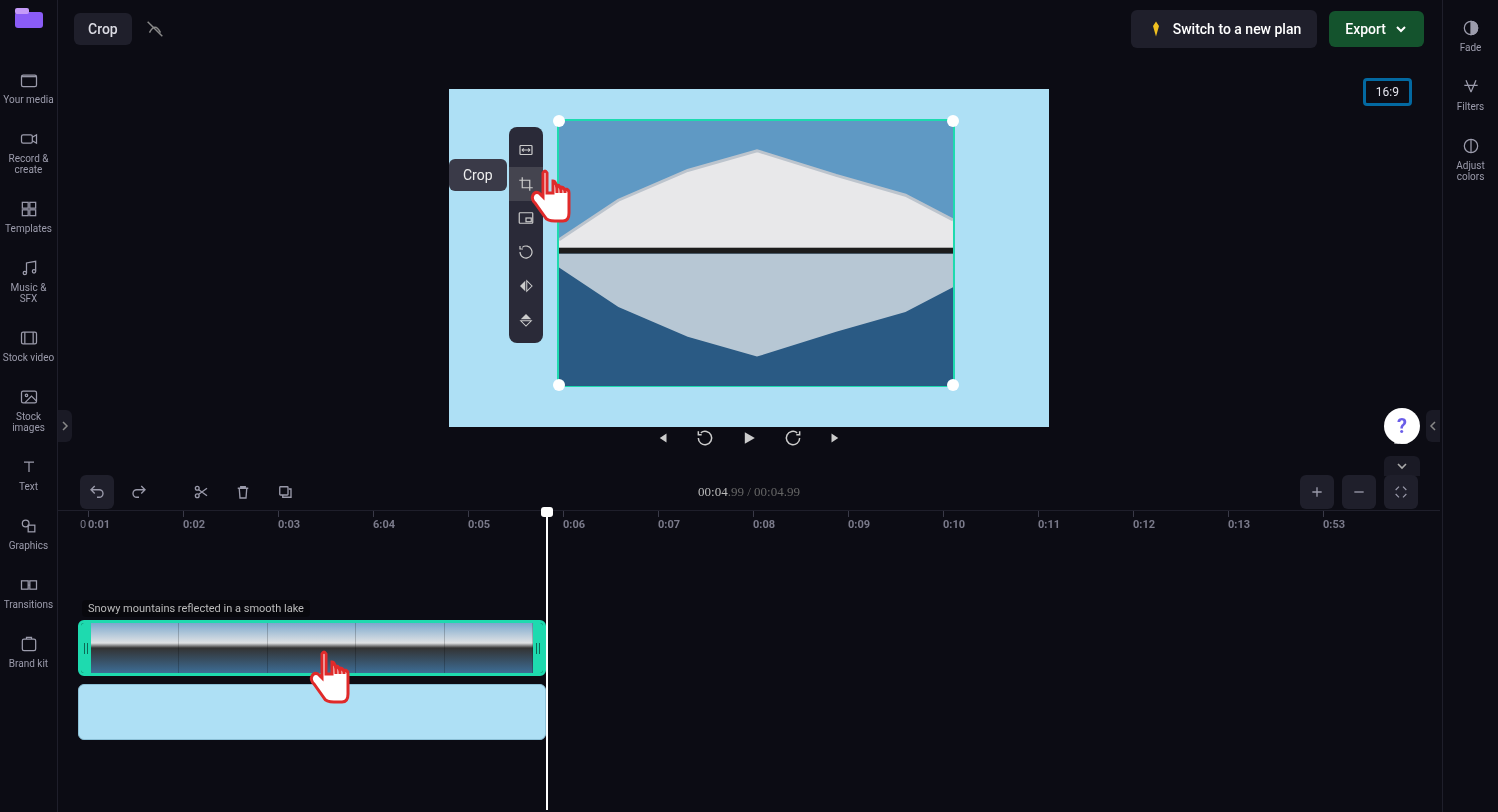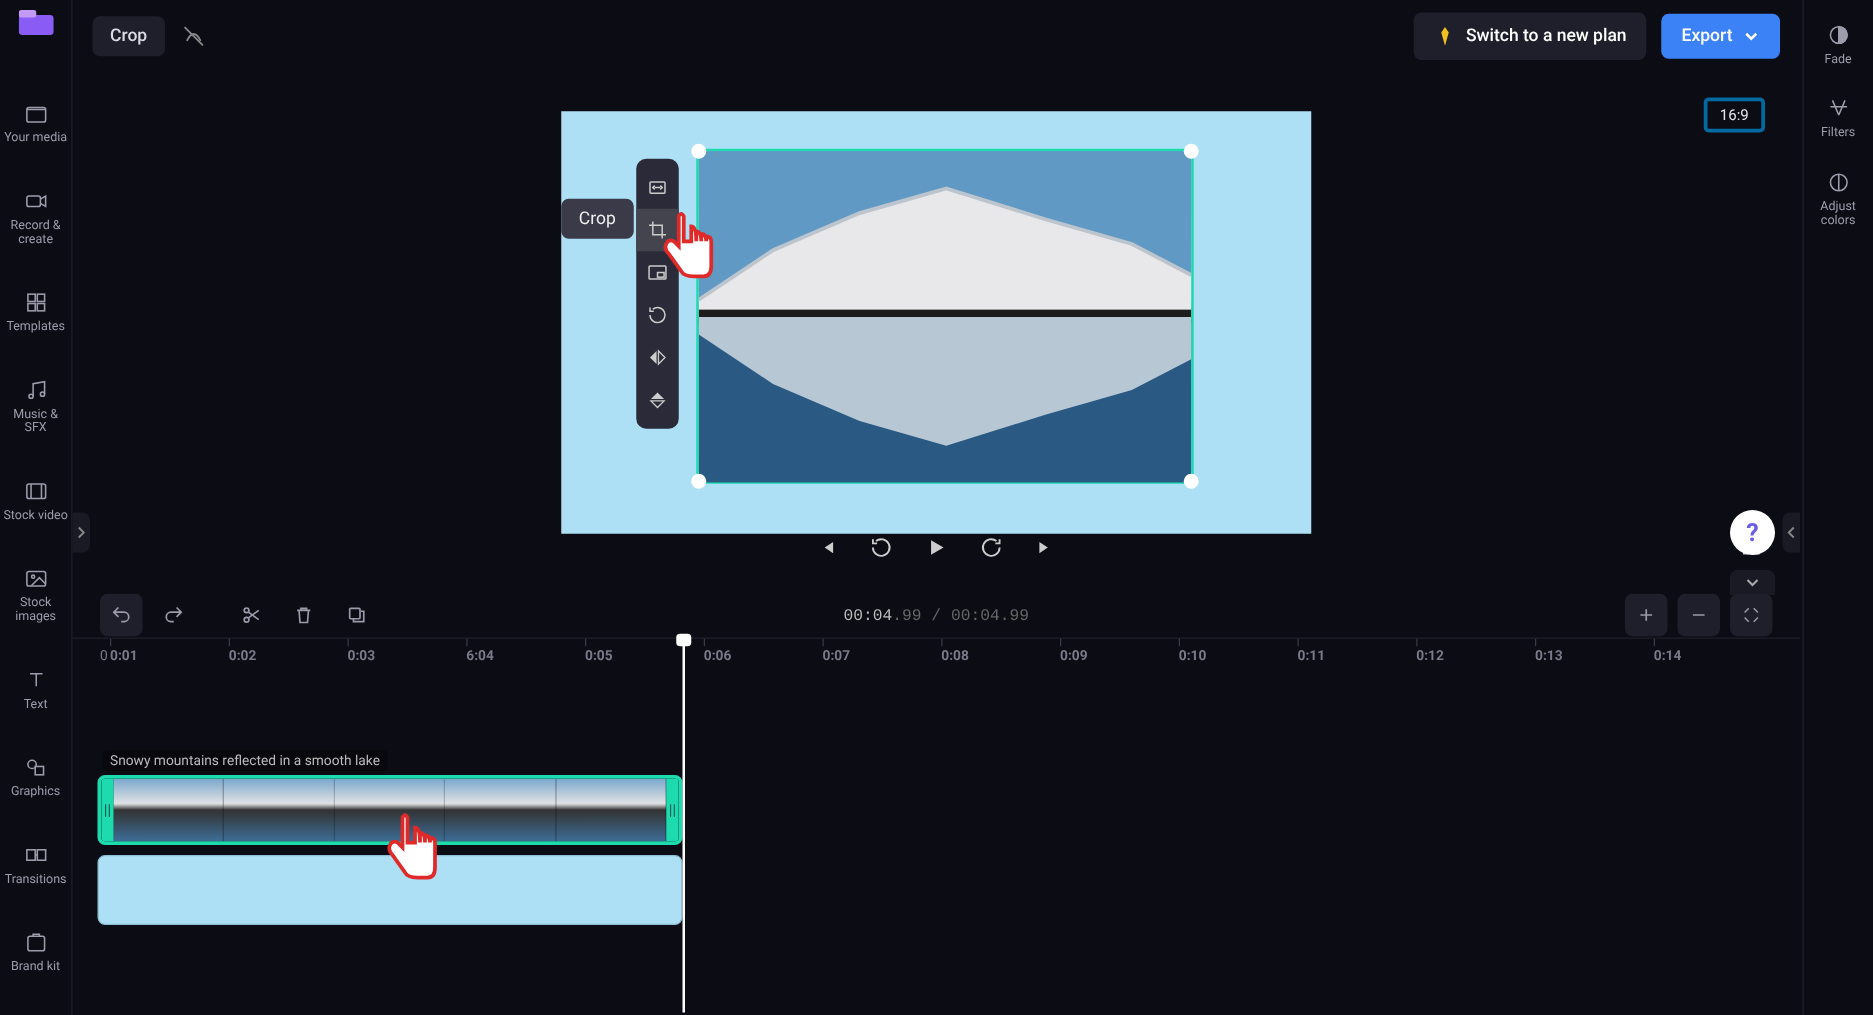--- a/index.html
+++ b/index.html
@@ -1,36 +1,36 @@
 <!DOCTYPE html>
 <html><head>
 <meta charset="utf-8">
 <style>
 * { box-sizing: border-box; margin: 0; padding: 0; }
 body { background: #0c0c14; color: #e4e4ed; font-family: -apple-system, BlinkMacSystemFont, "Segoe UI", Roboto, sans-serif; font-size: 12px; width: 1498px; height: 812px; overflow: hidden; position: relative; }
 
 
-.left-sidebar { position: absolute; left: 0; top: 0; width: 58px; height: 812px; background: #0c0c14; border-right: 1px solid #1f1f2b; display: flex; flex-direction: column; align-items: center; padding-top: 8px; gap: 15px; }
+.left-sidebar { position: absolute; left: 0; top: 0; width: 58px; height: 812px; background: #0c0c14; border-right: 1px solid #1f1f2b; display: flex; flex-direction: column; align-items: center; padding-top: 8px; gap: 4px; }
 .logo { width: 28px; height: 24px; margin-bottom: 24px; }
 .sidebar-item { display: flex; flex-direction: column; align-items: center; gap: 4px; padding: 10px 2px; cursor: pointer; color: #9c9cac; font-size: 10px; text-align: center; line-height: 1.1; width: 100%; }
 .sidebar-item svg { width: 20px; height: 20px; }
 .sidebar-expand { position: absolute; left: 58px; top: 410px; width: 14px; height: 32px; background: #1a1a25; border-radius: 0 6px 6px 0; display: flex; align-items: center; justify-content: center; cursor: pointer; color: #888; }
 
 
 .right-sidebar { position: absolute; right: 0; top: 0; width: 56px; height: 812px; background: #0c0c14; border-left: 1px solid #1f1f2b; display: flex; flex-direction: column; padding-top: 8px; gap: 4px; }
 .right-expand { position: absolute; right: 58px; top: 410px; width: 14px; height: 32px; background: #1a1a25; border-radius: 6px 0 0 6px; display: flex; align-items: center; justify-content: center; cursor: pointer; color: #888; }
 
 
 .top-bar { position: absolute; left: 58px; right: 58px; top: 0; height: 58px; display: flex; align-items: center; padding: 0 16px; gap: 12px; }
 .crop-btn { background: #1f1f2b; color: #dcdce4; padding: 8px 14px; border-radius: 6px; font-size: 14px; cursor: pointer; font-weight: 500; }
 .off-icon { color: #888; cursor: pointer; display: flex; }
 .spacer { flex: 1; }
 .switch-plan { background: #1f1f2b; color: #fff; padding: 10px 16px; border-radius: 6px; font-size: 14px; cursor: pointer; display: flex; align-items: center; gap: 8px; font-weight: 500; }
 .switch-plan svg { color: #f0c020; }
-.export-btn { background: #3b82f6; color: #fff; padding: 10px 16px; border-radius: 6px; font-size: 14px; cursor: pointer; display: flex; align-items: center; gap: 8px; font-weight: 500; }
+.export-btn { background: #14532d; color: #fff; padding: 10px 16px; border-radius: 6px; font-size: 14px; cursor: pointer; display: flex; align-items: center; gap: 8px; font-weight: 500; }
 
 
 .canvas-area { position: absolute; left: 58px; right: 58px; top: 58px; height: 400px; display: flex; flex-direction: column; align-items: center; justify-content: center; }
 .aspect-badge { position: absolute; top: 20px; right: 28px; border: 3px solid #0369a1; padding: 4px 10px; border-radius: 4px; font-size: 12px; cursor: pointer; }
 .canvas { width: 600px; height: 338px; background: #aee0f5; position: relative; }
 .media-frame { position: absolute; left: 108px; top: 30px; width: 398px; height: 268px; border: 2px solid #1edaaf; background: linear-gradient(180deg, #4a88b9 0%, #7ba8cd 25%, #b9d0de 40%, #e8e8e8 45%, #222 48%, #0f1a2b 51%, #2a5880 60%, #5290bb 75%, #3d6d96 100%); }
 .mountain-overlay { position: absolute; inset: 0; }
 .handle { position: absolute; width: 12px; height: 12px; background: #fff; border-radius: 50%; }
 .handle.tl { top: -6px; left: -6px; }
 .handle.tr { top: -6px; right: -6px; }
@@ -54,21 +54,21 @@
 .help-btn { position: absolute; right: 78px; top: 408px; width: 36px; height: 36px; background: #fff; border-radius: 50%; display: flex; align-items: center; justify-content: center; font-size: 20px; font-weight: bold; color: #6a5de8; cursor: pointer; }
 
 
 .collapse-chev { position: absolute; right: 78px; top: 456px; width: 36px; height: 20px; background: #1a1a25; border-radius: 6px 6px 0 0; display: flex; align-items: center; justify-content: center; cursor: pointer; color: #aaa; }
 
 
 .timeline-toolbar { position: absolute; left: 58px; right: 58px; top: 472px; height: 40px; display: flex; align-items: center; padding: 0 22px; gap: 8px; }
 .tl-btn { width: 34px; height: 34px; display: flex; align-items: center; justify-content: center; color: #9a9aaa; cursor: pointer; border-radius: 6px; }
 .tl-btn.boxed { background: #1f1f2b; }
 .tl-sep { width: 12px; }
-.timecode { position: absolute; left: 50%; transform: translateX(-50%); font-family: Liberation Mono, monospace; font-size: 13px; color: #bbb; }
+.timecode { position: absolute; left: 50%; transform: translateX(-50%); font-family: Liberation Serif, serif; font-size: 13px; color: #bbb; }
 .timecode .dim { color: #666; }
 .tl-right { margin-left: auto; display: flex; gap: 8px; }
 
 
 .ruler { position: absolute; left: 58px; right: 58px; top: 510px; height: 28px; border-top: 1px solid #1f1f2b; display: flex; padding-left: 22px; }
 .ruler-mark { flex: 0 0 95px; color: #7a7a8a; font-size: 11px; display: flex; align-items: center; position: relative; font-weight: bold; }
 .ruler-mark::before { content: ''; position: absolute; top: 0; left: 0; width: 1px; height: 6px; background: #3a3a48; }
 .ruler-zero { flex: 0 0 8px; color: #7a7a8a; font-size: 11px; display: flex; align-items: center; }
 
 
@@ -387,21 +387,21 @@
   <div class="ruler-mark">6:04</div>
   <div class="ruler-mark">0:05</div>
   <div class="ruler-mark">0:06</div>
   <div class="ruler-mark">0:07</div>
   <div class="ruler-mark">0:08</div>
   <div class="ruler-mark">0:09</div>
   <div class="ruler-mark">0:10</div>
   <div class="ruler-mark">0:11</div>
   <div class="ruler-mark">0:12</div>
   <div class="ruler-mark">0:13</div>
-  <div class="ruler-mark">0:14</div>
+  <div class="ruler-mark">0:53</div>
 </div>
 
 <div class="playhead"></div>
 
 <div class="tracks">
   <div class="clip-label">Snowy mountains reflected in a smooth lake</div>
   <div class="video-clip">
     <div class="clip-handle">||</div>
     <div class="thumb"></div>
     <div class="thumb"></div>

